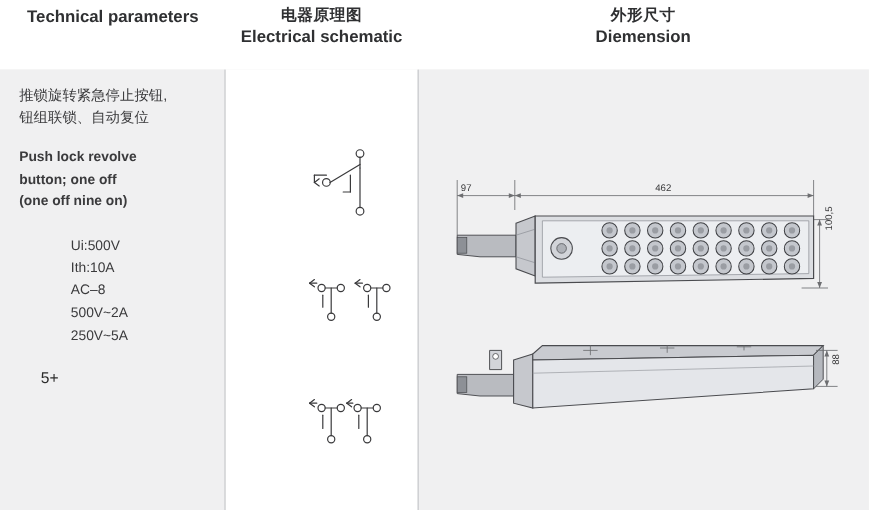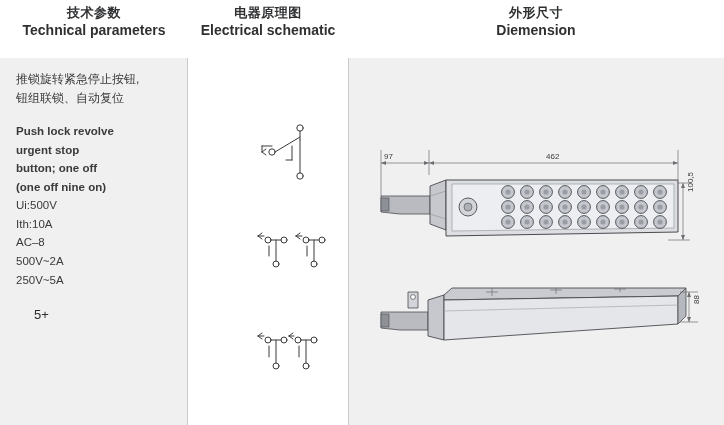--- a/index.html
+++ b/index.html
@@ -83,21 +83,21 @@
   .tech-text {
     position: absolute;
     left: 16px;
     width: 162px;
     font-size: 11.5px;
     color: #3a3a3c;
     line-height: 1.62;
   }
   #tech-cn { top: 70px; font-size: 12px; }
   #tech-en { top: 122px; font-weight: bold; }
-  #tech-spec { top: 196px; }
+  #tech-spec { top: 196px; margin-left: 43px; }
   .tech-line { display: block; white-space: pre; }
 
   
   .sch-svg {
     position: absolute;
     left: 0; top: 0;
   }
   .sch-label {
     position: absolute;
     left: 34px;
@@ -123,21 +123,20 @@
   #dim-1005 { left: 686px; top: 192px; transform: rotate(-90deg); transform-origin: left top; }
   #dim-88   { left: 692px; top: 304px; transform: rotate(-90deg); transform-origin: left top; }
 </style>
 </head>
 <body>
 
 <div class="page">
 
   <div class="header">
     <div class="header-col" id="hdr-tech">
-      <span class="cn">技术参数</span>
       <span class="en">Technical parameters</span>
     </div>
     <div class="header-col" id="hdr-sch">
       <span class="cn">电器原理图</span>
       <span class="en">Electrical schematic</span>
     </div>
     <div class="header-col" id="hdr-dim">
       <span class="cn">外形尺寸</span>
       <span class="en">Diemension</span>
     </div>
@@ -152,21 +151,20 @@
   <div class="vline" id="vline-1"></div>
   <div class="vline" id="vline-2"></div>
 
   <div class="tech-text" id="tech-cn">
     <span class="tech-line">推锁旋转紧急停止按钮,</span>
     <span class="tech-line">钮组联锁、自动复位</span>
   </div>
 
   <div class="tech-text" id="tech-en">
     <span class="tech-line">Push lock revolve</span>
-    <span class="tech-line">urgent stop</span>
     <span class="tech-line">button; one off</span>
     <span class="tech-line">(one off nine on)</span>
   </div>
 
   <div class="tech-text" id="tech-spec">
     <span class="tech-line">Ui:500V</span>
     <span class="tech-line">Ith:10A</span>
     <span class="tech-line">AC–8</span>
     <span class="tech-line">500V~2A</span>
     <span class="tech-line">250V~5A</span>

